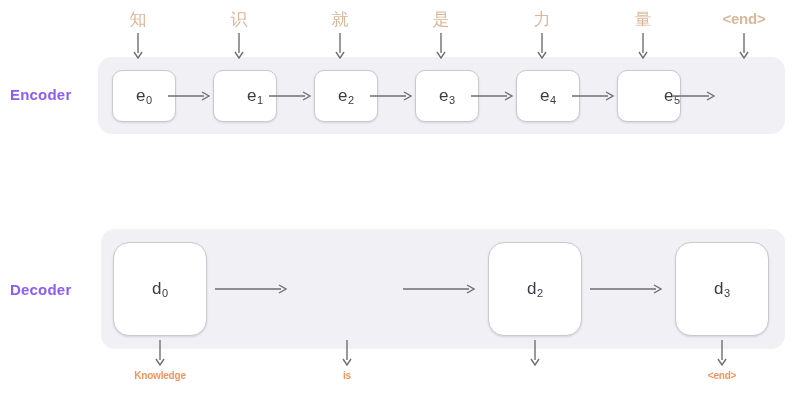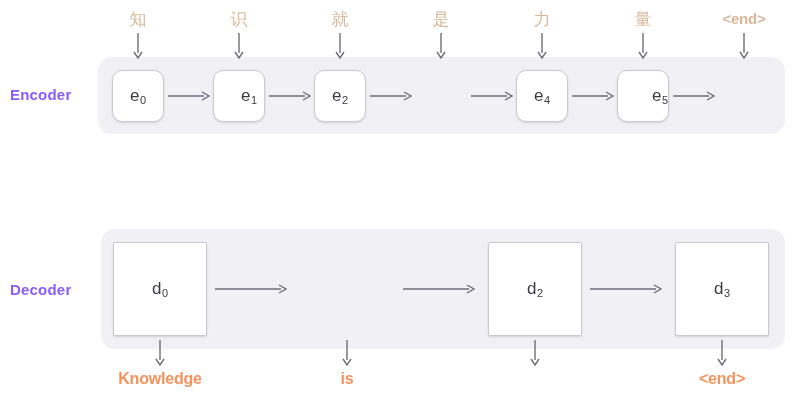--- a/index.html
+++ b/index.html
@@ -57,30 +57,30 @@
     background: #ffffff;
     border: 1px solid #c9c9d1;
     box-sizing: border-box;
     display: flex;
     align-items: center;
     justify-content: center;
     color: #3b3b44;
     box-shadow: 0 1px 2px rgba(80,80,100,0.18);
   }
   .cell.enc {
-    width: 52px;
+    width: 64px;
     height: 52px;
     border-radius: 10px;
     font-size: 17px;
     top: 70px;
   }
   .cell.dec {
     width: 94px;
     height: 94px;
-    border-radius: 2px;
+    border-radius: 16px;
     font-size: 17px;
     top: 242px;
   }
   .cell sub {
     font-size: 11px;
     vertical-align: baseline;
     position: relative;
     bottom: -3px;
     margin-left: 0.5px;
   }
@@ -96,21 +96,21 @@
     white-space: nowrap;
   }
   .in-token.latin { font-size: 15px; font-weight: bold; letter-spacing: -0.2px; }
 
   
   .out-word {
     position: absolute;
     top: 370px;
     width: 200px;
     text-align: center;
-    font-size: 16px;
+    font-size: 10px;
     font-weight: bold;
     color: #f5935c;
     white-space: nowrap;
     letter-spacing: -0.2px;
   }
 
   
   .arrow-down, .arrow-right {
     position: absolute;
   }
@@ -180,20 +180,23 @@
 
   <div class="cell enc" style="left:112px;">
       <span><span>e</span><sub>0</sub></span>
     </div>
   <div class="cell enc" style="left:213px;padding-left:20px;">
       <span><span>e</span><sub>1</sub></span>
     </div>
   <div class="cell enc" style="left:314px;">
       <span><span>e</span><sub>2</sub></span>
     </div>
+  <div class="cell enc" style="left:415px;">
+      <span><span>e</span><sub>3</sub></span>
+    </div>
   <div class="cell enc" style="left:516px;text-align:center;">
       <span><span>e</span><sub>4</sub></span>
     </div>
   <div class="cell enc" style="left:617px;justify-content:flex-end;">
       <span><span>e</span><sub>5</sub></span>
     </div>
 
   <div class="arrow-right" style="left:168px; top:89px;">
     <svg width="42" height="14" viewBox="0 0 42 14">
         <line x1="0" y1="7" x2="36" y2="7" stroke="#6e6e78" stroke-width="1.4"></line>

